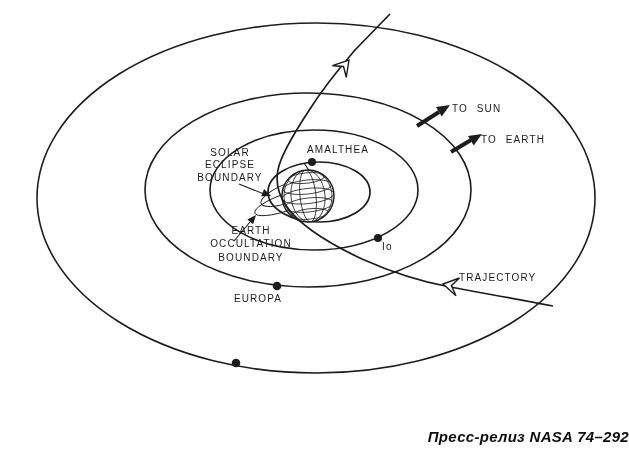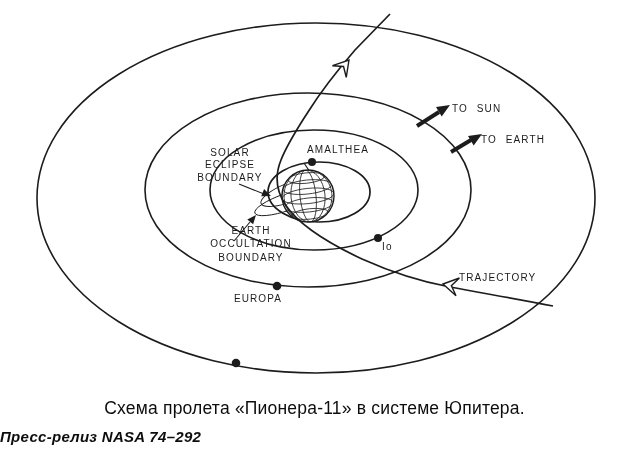--- a/index.html
+++ b/index.html
@@ -11,21 +11,21 @@
   .dlabel {
     font-family:"Liberation Sans", sans-serif;
     font-size:10px; letter-spacing:1.1px; word-spacing:5px;
     fill:#1c1c1c;
   }
   .caption-title {
     position:absolute; left:0; right:0; top:398px; text-align:center;
     font-size:17.5px; color:#0d0d0d; letter-spacing:0.2px;
   }
   .caption-source {
-    position:absolute; left:0; right:0; top:428px; text-align:left;
+    position:absolute; left:0; right:0; top:428px; text-align:right;
     font-size:15px; font-style:italic; font-weight:600; color:#0d0d0d;
     letter-spacing:0.3px;
   }
 </style>
 </head>
 <body>
 
 <div class="page">
 
   <svg width="629" height="395" viewBox="0 0 629 395">
@@ -111,15 +111,14 @@
       <text class="dlabel" x="251" y="261" text-anchor="middle">BOUNDARY</text>
     </g>
 
     <text class="dlabel" x="382" y="250">Io</text>
 
     <text class="dlabel" x="258" y="302" text-anchor="middle">EUROPA</text>
 
     <text class="dlabel" x="459" y="281">TRAJECTORY</text>
   </svg>
 
-  <div class="caption-title">Схема пролета «Пионера-11» в системе Юпитера.</div>
   <div class="caption-source">Пресс-релиз NASA 74–292</div>
 </div>
 
 </body></html>

